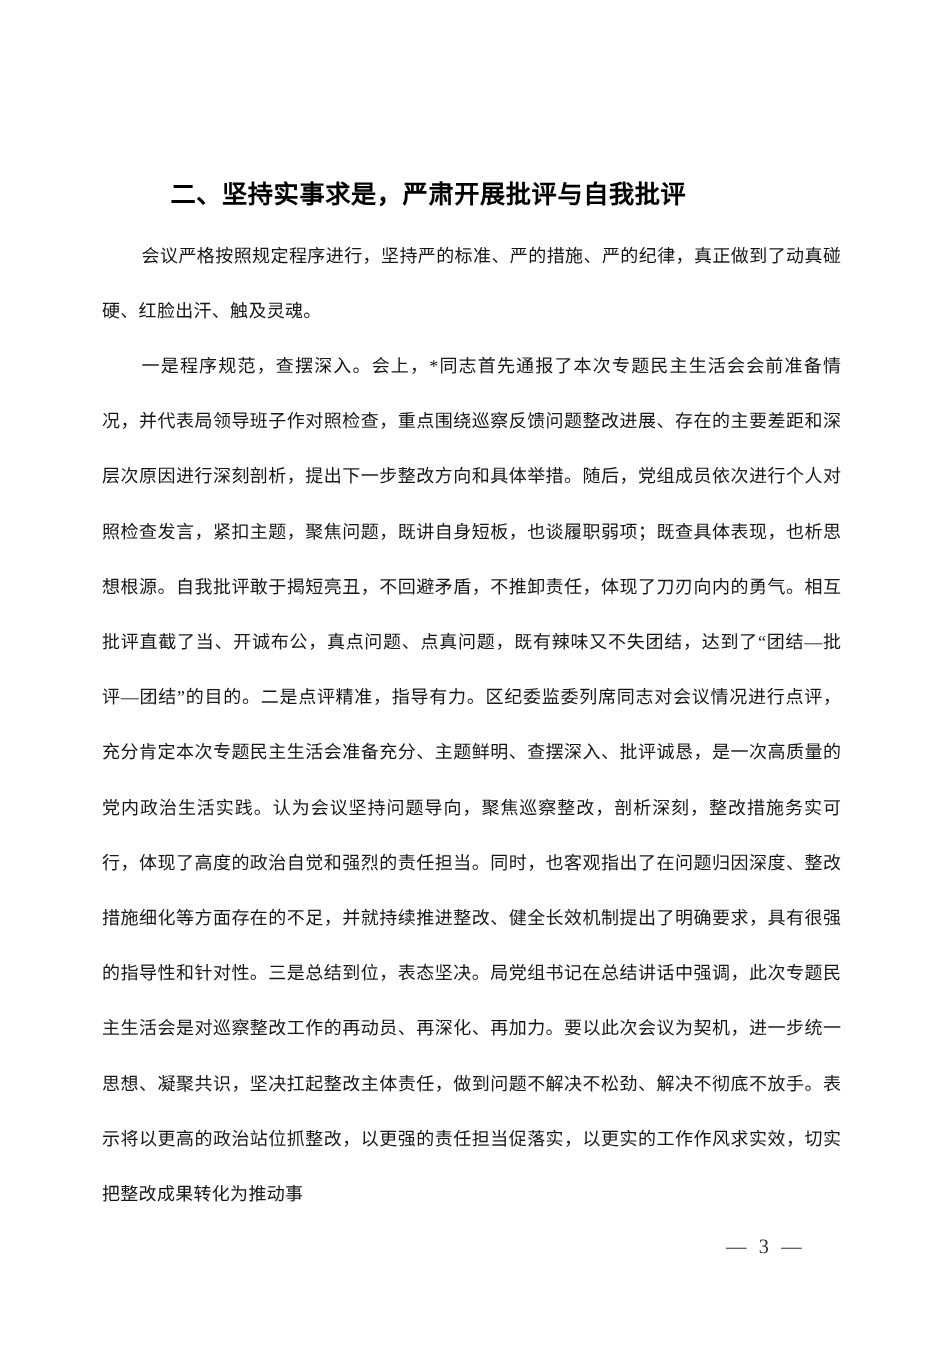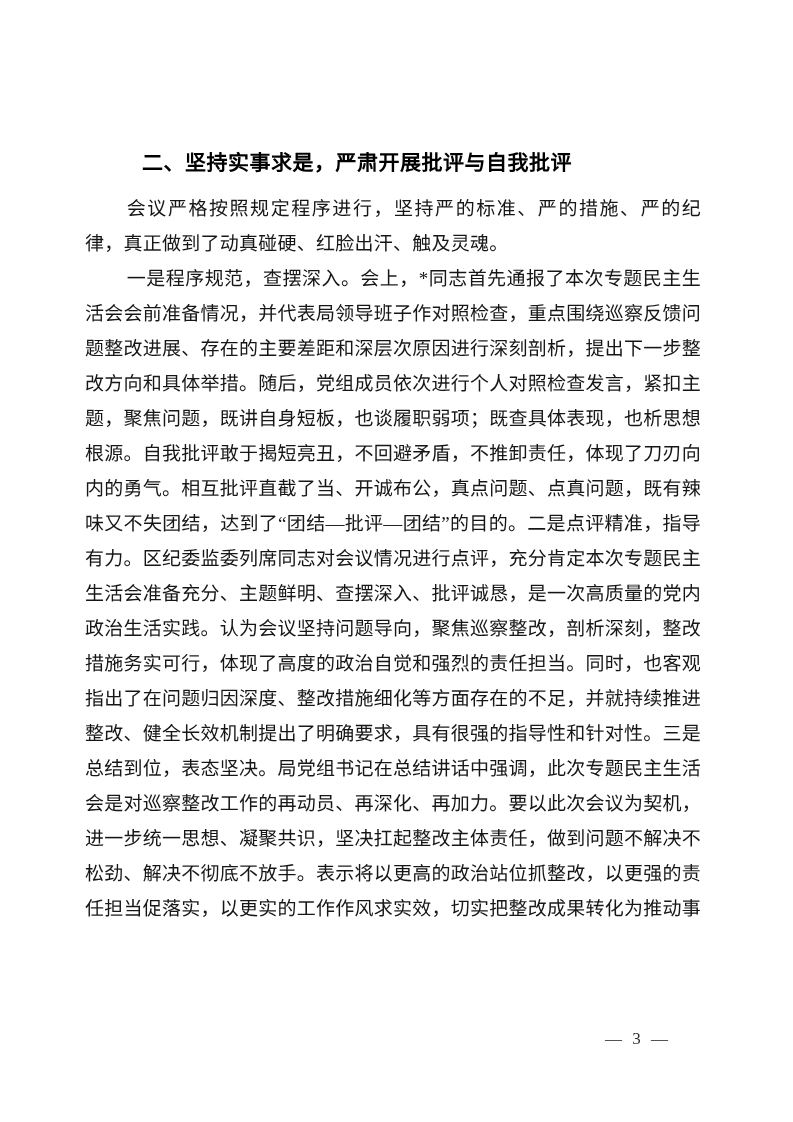--- a/index.html
+++ b/index.html
@@ -31,22 +31,22 @@
     font-weight: 700;
     font-size: 21px;
     line-height: 30px;
     margin: 0 0 13px 0;
     text-indent: 57px;
     color: #000000;
     letter-spacing: 0.5px;
   }
   .body-paragraph {
     margin: 0;
-    font-size: 19px;
-    line-height: 35px;
+    font-size: 15px;
+    line-height: 46px;
     text-align: justify;
     text-justify: inter-character;
     text-indent: 2.2em;
     letter-spacing: 0.25px;
     color: #161616;
   }
   .page-number {
     position: absolute;
     top: 1029px;
     right: 122px;

